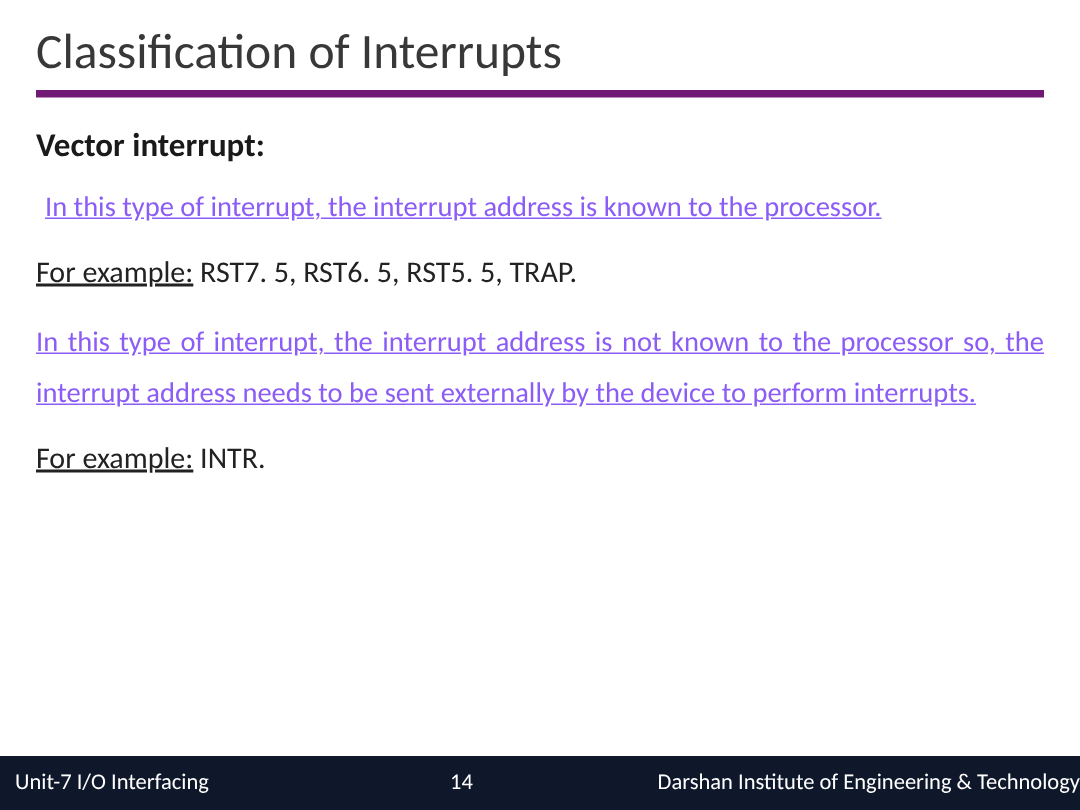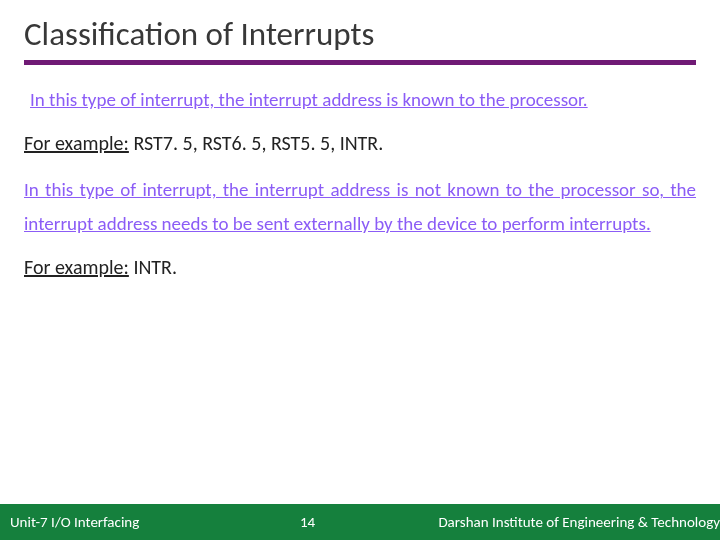--- a/index.html
+++ b/index.html
@@ -4,34 +4,35 @@
 <style>
   * { margin: 0; padding: 0; box-sizing: border-box; }
   html, body { width: 720px; height: 540px; font-family: Calibri, Arial, sans-serif; background: #fff; color: #222; overflow: hidden; }
   .slide { position: relative; width: 720px; height: 540px; padding: 14px 24px 0 24px; }
   .title { font-size: 33px; font-weight: 400; color: #383838; padding-bottom: 6px; border-bottom: 5px solid #701a75; margin-bottom: 18px; }
   .sect { font-size: 22px; font-weight: 700; color: #1a1a1a; margin-bottom: 12px; }
   .para { font-size: 19px; color: #8b5cf6; text-align: justify; line-height: 1.75; margin-bottom: 10px; text-decoration: underline; }
   .para.indent { text-indent: 6px; }
   .ex { font-size: 20px; color: #222; line-height: 1.75; margin-bottom: 12px; }
   .ex .lbl { font-weight: 400; text-decoration: underline; }
-  .footer { position: absolute; left: 0; right: 0; bottom: 0; height: 36px; background: #15803d; color: #fff; display: flex; align-items: center; font-size: 15px; }
+  .footer { position: absolute; left: 0; right: 0; bottom: 0; height: 36px; background: #0f172a; color: #fff; display: flex; align-items: center; font-size: 15px; }
   .footer .unit { padding-left: 10px; width: 300px; }
   .footer .pg { width: 52px; text-align: left; }
   .footer .inst { flex: 1; padding-left: 12px; text-align: right; }
 </style>
 </head>
 <body>
 
 <div class="slide">
   <div class="title">Classification of Interrupts</div>
 
+  <div class="sect">Vector interrupt:</div>
   <div class="para indent">In this type of interrupt, the interrupt address is known to the processor.</div>
   <div class="ex">
-    <span class="lbl">For example:</span><span> RST7. 5, RST6. 5, RST5. 5, INTR.</span>
+    <span class="lbl">For example:</span><span> RST7. 5, RST6. 5, RST5. 5, TRAP.</span>
   </div>
 
   <div class="para">In this type of interrupt, the interrupt address is not known to the processor so, the interrupt address needs to be sent externally by the device to perform interrupts.</div>
   <div class="ex">
     <span class="lbl">For example:</span><span> INTR.</span>
   </div>
 
   <div class="footer">
     <div class="unit">Unit-7 I/O Interfacing</div>
     <div class="pg">14</div>

